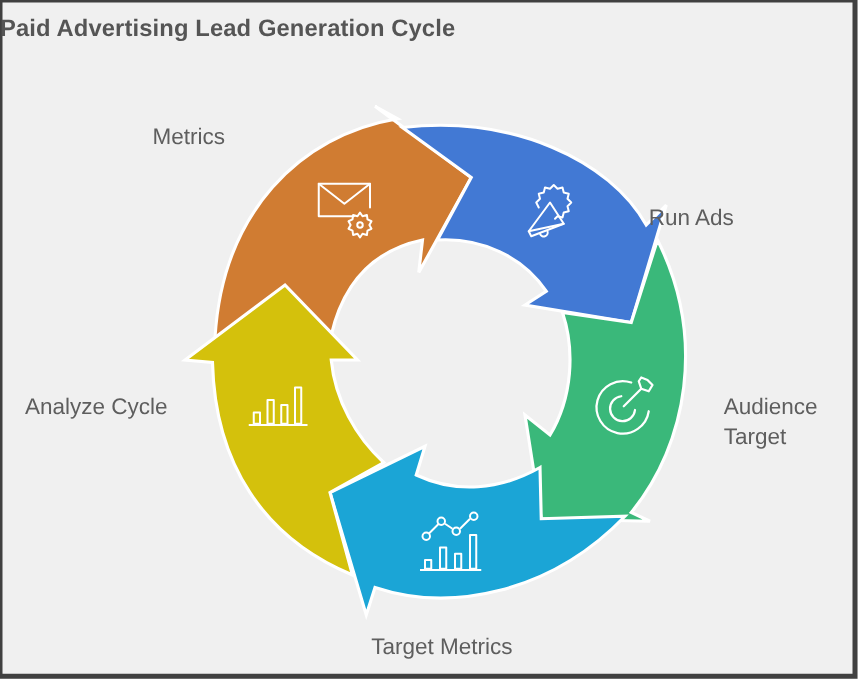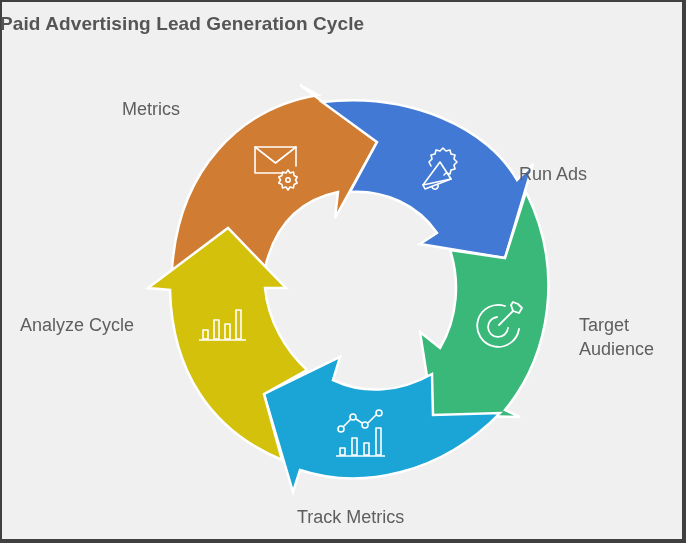--- a/index.html
+++ b/index.html
@@ -85,19 +85,19 @@
   </g>
 </svg>
 
 <div class="label" style="left:96px; top:97px; width:110px; text-align:center;">
   <div>Metrics</div>
 </div>
 
 <div class="label" style="left:519px; top:121px;margin-top:41px;">Run Ads</div>
 
 <div class="label" style="left:579px; top:313px;">
+  <div>Audience</div>
   <div>Target</div>
-  <div>Audience</div>
 </div>
 
-<div class="label" style="left:297px; top:505px;">Track Metrics</div>
+<div class="label" style="left:297px; top:505px;">Target Metrics</div>
 
 <div class="label" style="left:20px; top:313px;">Analyze Cycle</div>
 
 </body></html>

